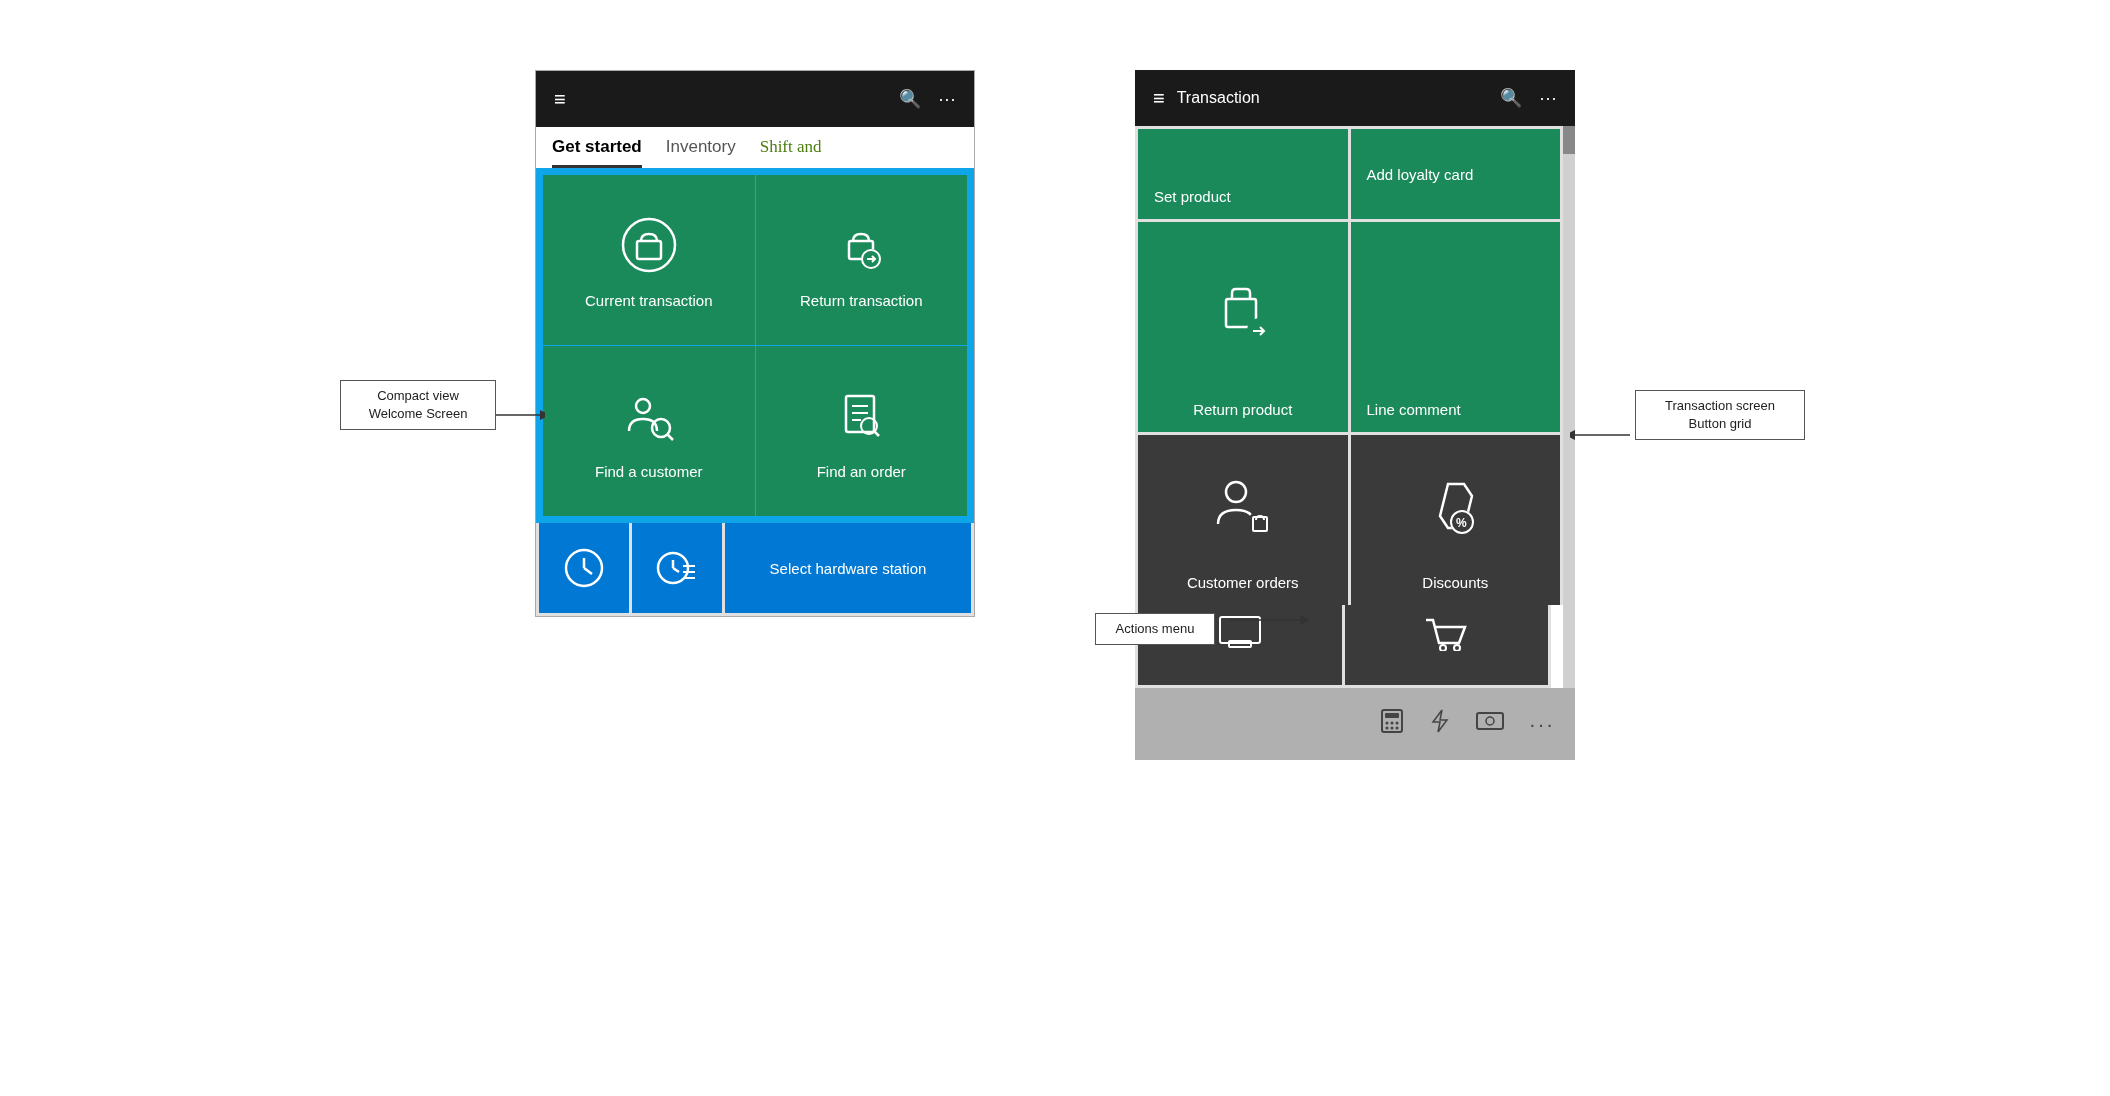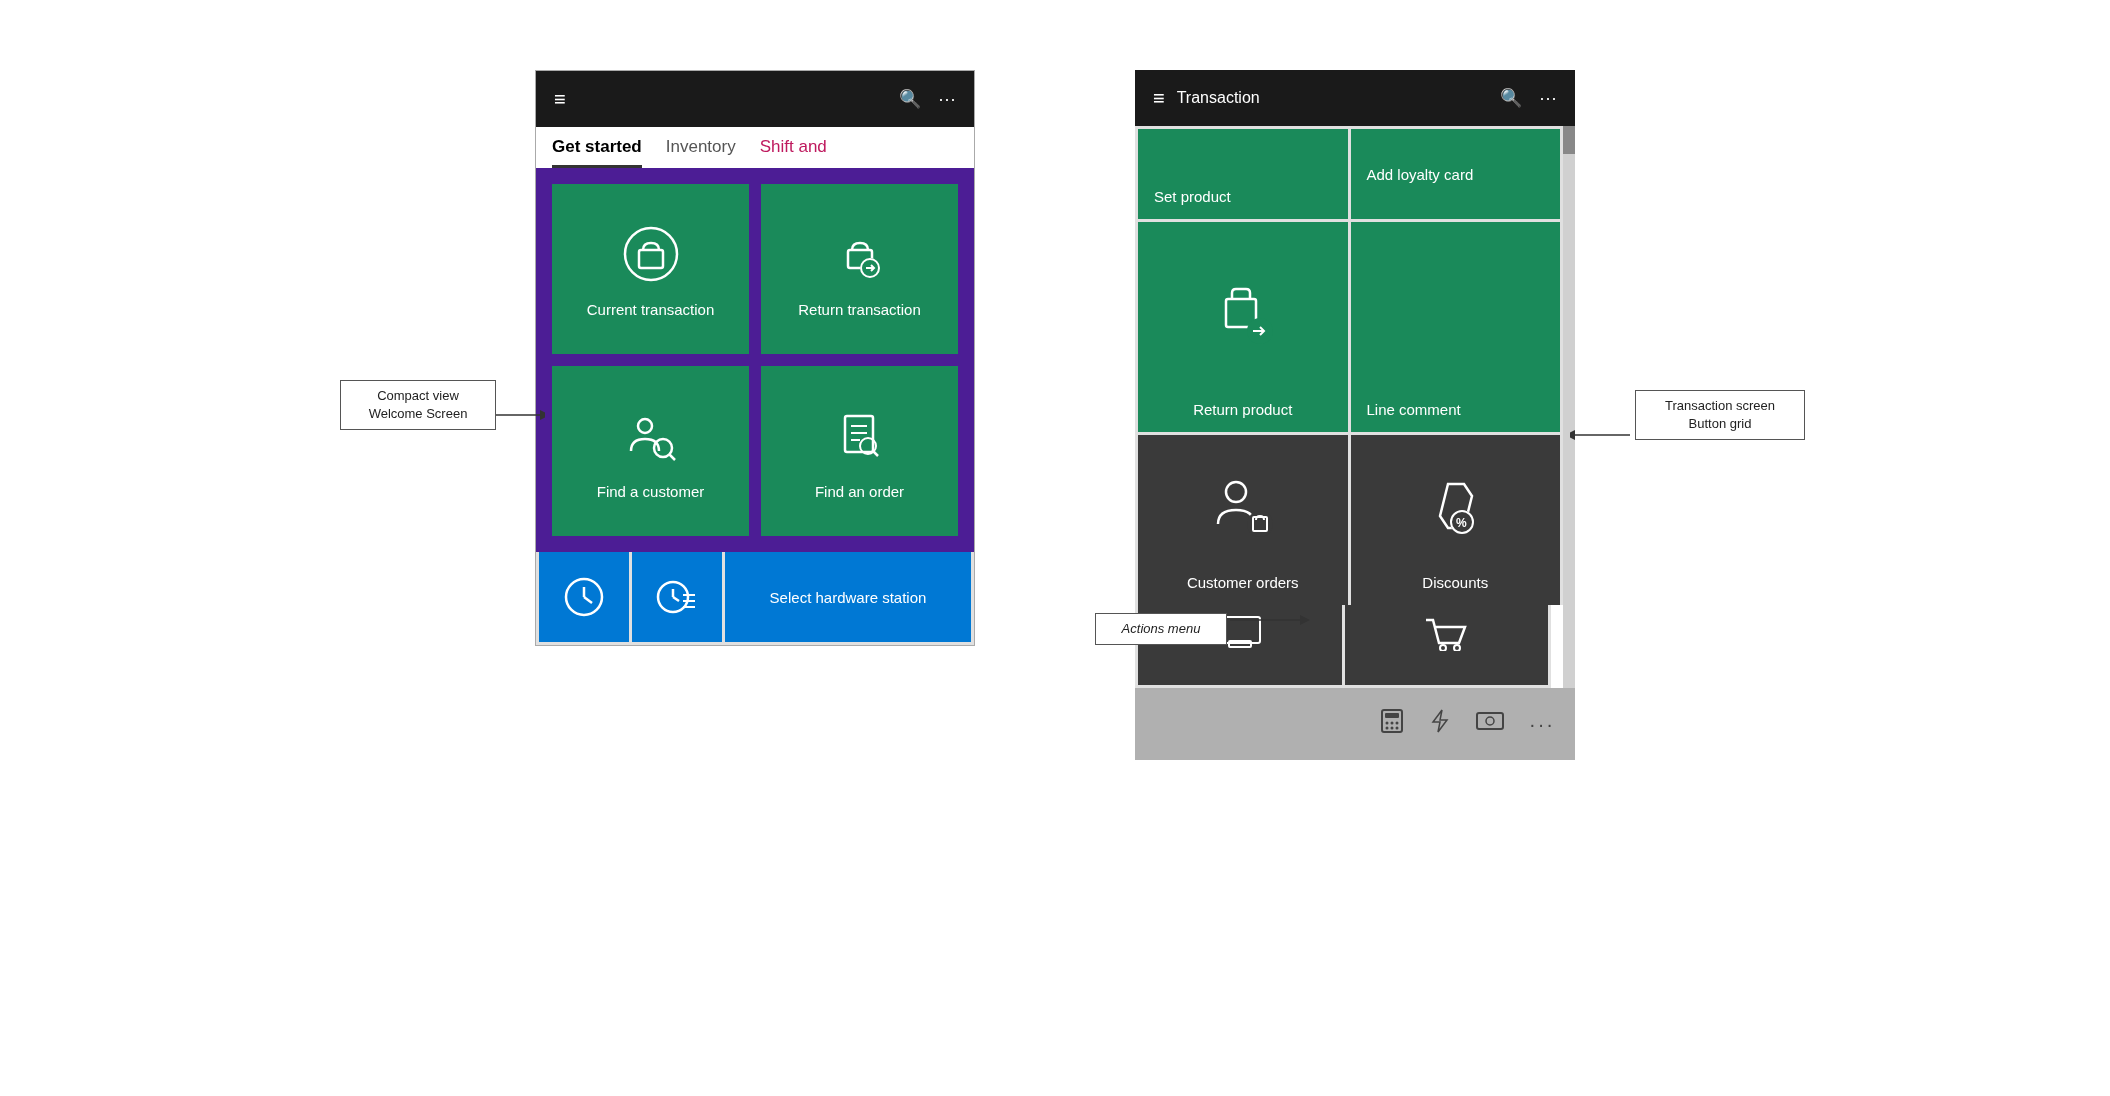--- a/index.html
+++ b/index.html
@@ -93,29 +93,30 @@
       white-space: nowrap;
     }
 
     .nav-tab.active {
       color: #000000;
       font-weight: 600;
       border-bottom: 3px solid #333;
     }
 
     .nav-tab.faded {
-      color: #be185d;
+      color: #4d7c0f;
+      font-family: Liberation Serif, serif;
     }
 
     .grid-2x2 {
       display: grid;
       grid-template-columns: 1fr 1fr;
-      gap: 12px;
-      background: #4c1d95;
-      padding: 16px;
+      gap: 1px;
+      background: #0ea5e9;
+      padding: 7px;
     }
 
     .tile {
       display: flex;
       flex-direction: column;
       align-items: center;
       justify-content: center;
       gap: 10px;
       cursor: pointer;
       padding: 20px 10px 16px 10px;
@@ -391,21 +392,21 @@
   </div>
 
   <div class="right-section" style="margin-top: 30px;">
 
     <div class="annotation" style="right: -230px; top: 320px; width: 170px;">Transaction screen<br>Button grid</div>
     <svg style="position:absolute; right: -55px; top:355px; z-index:9;" width="60" height="20">
       <line x1="60" y1="10" x2="5" y2="10" stroke="#333" stroke-width="1.5"></line>
       <polygon points="5,5 -5,10 5,15" fill="#333"></polygon>
     </svg>
 
-    <div class="annotation" style="left: -40px; bottom: 115px; width: 132px; font-style: italic;">Actions menu</div>
+    <div class="annotation" style="left: -40px; bottom: 115px; width: 120px;">Actions menu</div>
     <svg style="position:absolute; left: 95px; bottom: 130px; z-index:9;" width="80" height="20">
       <line x1="0" y1="10" x2="70" y2="10" stroke="#333" stroke-width="1.5"></line>
       <polygon points="70,5 80,10 70,15" fill="#333"></polygon>
     </svg>
 
     <div class="right-screen">
 
       <div class="screen-header">
         <div class="header-left">
           <span class="hamburger-icon">≡</span>

